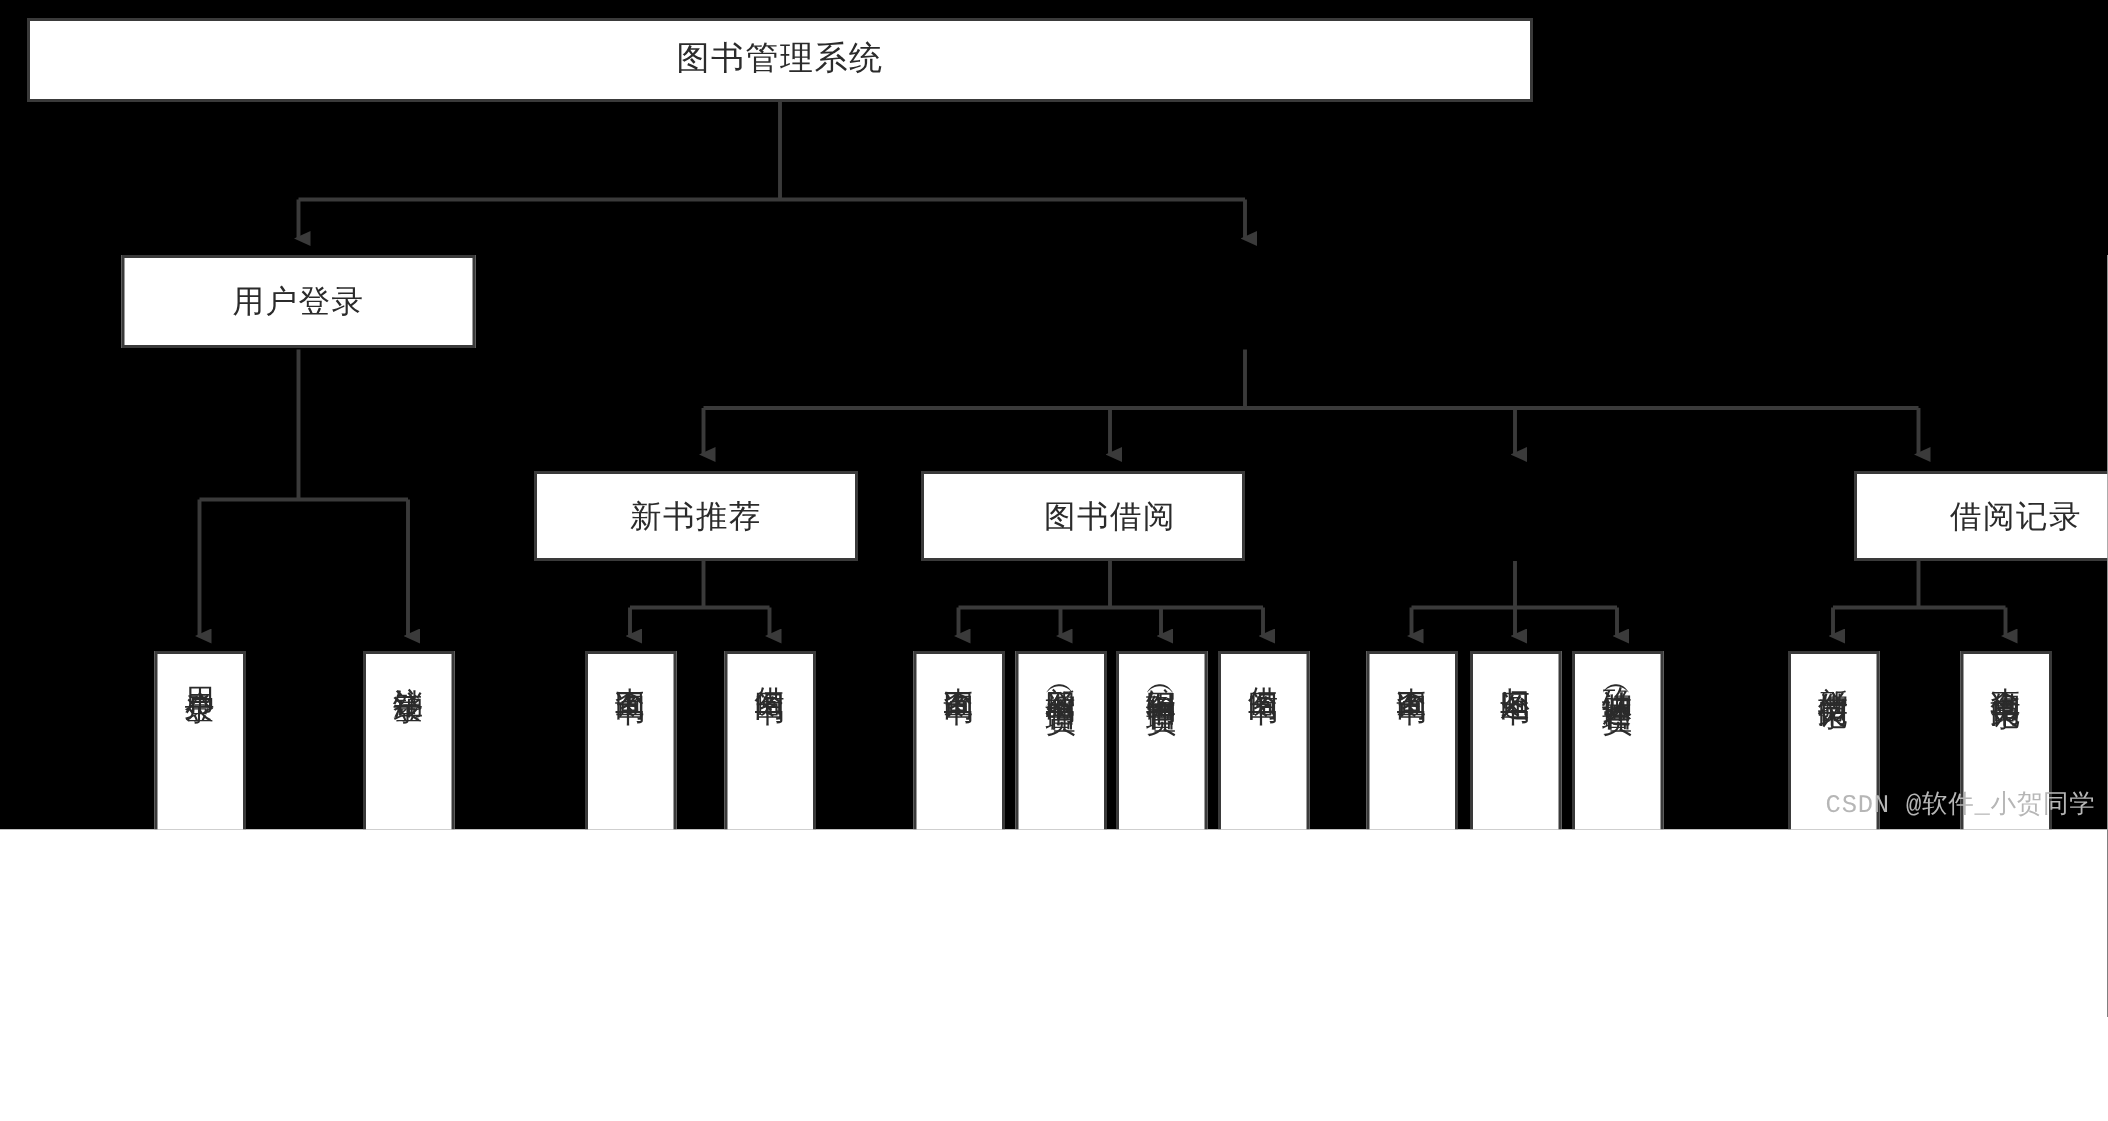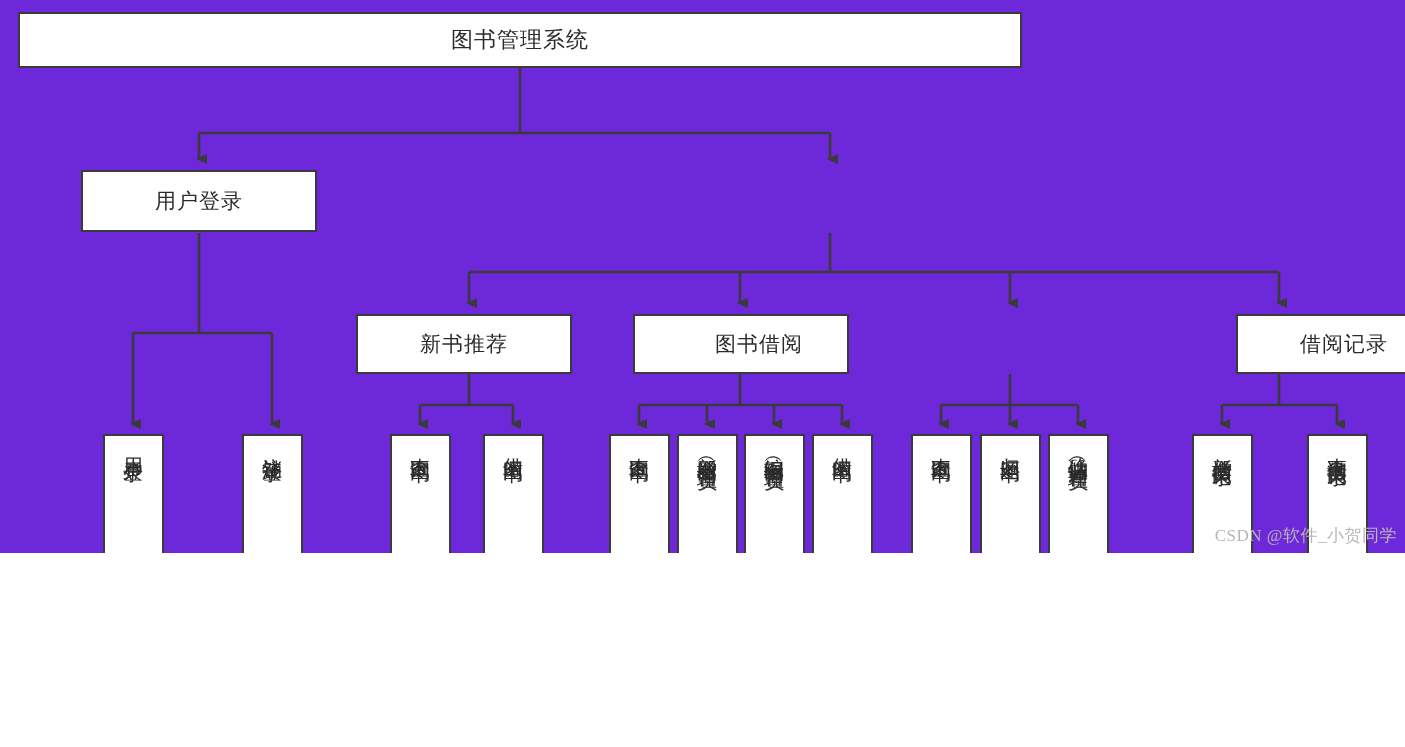--- a/index.html
+++ b/index.html
@@ -8,21 +8,21 @@
     padding: 0;
     background: #ffffff;
   }
   body {
     font-family: "DejaVu Sans", "Liberation Sans", sans-serif;
   }
   #diagram-canvas {
     position: relative;
     width: 1405px;
     height: 553px;
-    background: #6d28d9;
+    background: #000000;
     overflow: hidden;
   }
   #edge-layer {
     position: absolute;
     left: 0;
     top: 0;
     width: 1405px;
     height: 747px;
     pointer-events: none;
   }
@@ -66,21 +66,21 @@
     white-space: nowrap;
   }
   #watermark {
     position: absolute;
     right: 8px;
     bottom: 6px;
     font-size: 17px;
     color: #b6b6b6;
     letter-spacing: 0.5px;
     user-select: none;
-    font-family: Liberation Serif, serif;
+    font-family: Liberation Mono, monospace;
     margin-left: 24px;
   }
 </style>
 </head>
 <body>
 
 <div id="diagram-canvas">
 
   <svg id="edge-layer" viewBox="0 0 1405 747" width="1405" height="747">
     <defs>
@@ -137,21 +137,21 @@
     <span class="node-label">图书管理系统</span>
   </div>
 
   <div class="node horiz" style="left:81px; top:170px; width:236px; height:62px;">
     <span class="node-label">用户登录</span>
   </div>
 
   <div class="node horiz" style="left:356px; top:314px; width:216px; height:60px;">
     <span class="node-label">新书推荐</span>
   </div>
-  <div class="node horiz" style="left:633px; top:314px; width:216px; height:60px;padding-left:36px;">
+  <div class="node horiz" style="left:614px; top:314px; width:216px; height:60px;padding-left:36px;">
     <span class="node-label">图书借阅</span>
   </div>
   <div class="node horiz" style="left:1236px; top:314px; width:216px; height:60px;">
     <span class="node-label">借阅记录</span>
   </div>
 
   <div class="node vert" style="left:103px; top:434px; width:61px; height:299px;">
     <span class="node-label">用户登录</span>
   </div>
   <div class="node vert" style="left:242px; top:434px; width:61px; height:299px;">

